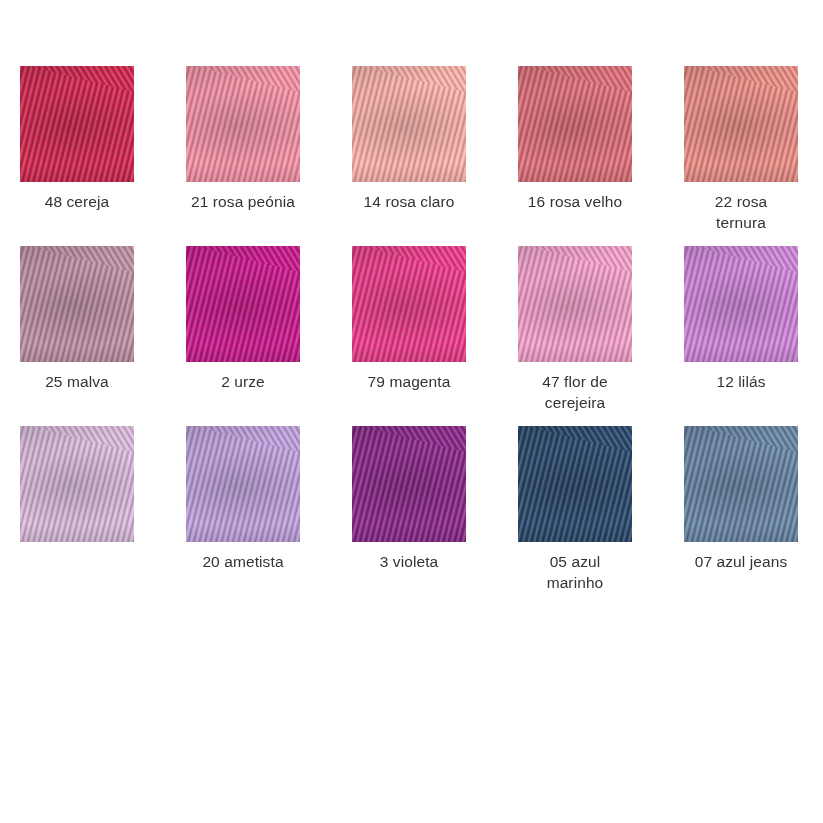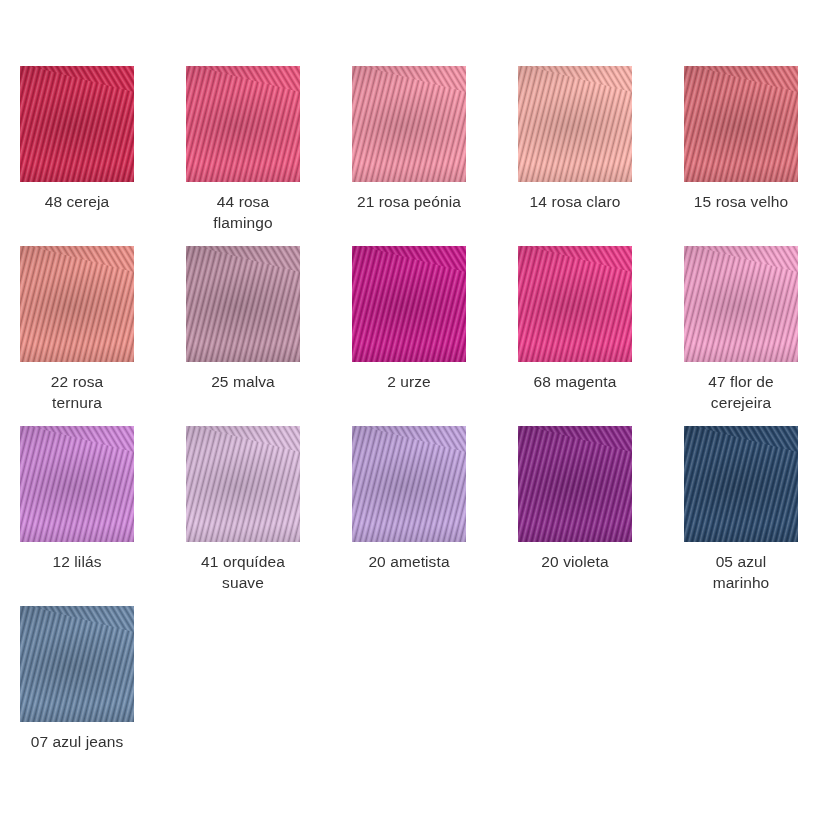--- a/index.html
+++ b/index.html
@@ -112,31 +112,20 @@
         <div class="yarn" style="--c: #d42850;">
           <div class="band band-top"></div>
           <div class="band band-bot"></div>
           <div class="seam"></div>
         </div>
       </div>
       <div class="swatch-label">48 cereja</div>
     </div>
     <div class="swatch-cell">
       <div class="swatch-chip">
-        <div class="yarn" style="--c: #ef5780;">
-          <div class="band band-top"></div>
-          <div class="band band-bot"></div>
-          <div class="seam"></div>
-        </div>
-      </div>
-      <div class="swatch-label">44 rosa
-flamingo</div>
-    </div>
-    <div class="swatch-cell">
-      <div class="swatch-chip">
         <div class="yarn" style="--c: #f794a8;">
           <div class="band band-top"></div>
           <div class="band band-bot"></div>
           <div class="seam"></div>
         </div>
       </div>
       <div class="swatch-label">21 rosa peónia</div>
     </div>
     <div class="swatch-cell">
       <div class="swatch-chip">
@@ -149,21 +138,21 @@
       <div class="swatch-label">14 rosa claro</div>
     </div>
     <div class="swatch-cell">
       <div class="swatch-chip">
         <div class="yarn" style="--c: #e2717b;">
           <div class="band band-top"></div>
           <div class="band band-bot"></div>
           <div class="seam"></div>
         </div>
       </div>
-      <div class="swatch-label">15 rosa velho</div>
+      <div class="swatch-label">16 rosa velho</div>
     </div>
     <div class="swatch-cell">
       <div class="swatch-chip">
         <div class="yarn" style="--c: #ee9088;">
           <div class="band band-top"></div>
           <div class="band band-bot"></div>
           <div class="seam"></div>
         </div>
       </div>
       <div class="swatch-label">22 rosa
@@ -190,21 +179,21 @@
       <div class="swatch-label">2 urze</div>
     </div>
     <div class="swatch-cell">
       <div class="swatch-chip">
         <div class="yarn" style="--c: #ef3d8c;">
           <div class="band band-top"></div>
           <div class="band band-bot"></div>
           <div class="seam"></div>
         </div>
       </div>
-      <div class="swatch-label">68 magenta</div>
+      <div class="swatch-label">79 magenta</div>
     </div>
     <div class="swatch-cell">
       <div class="swatch-chip">
         <div class="yarn" style="--c: #f7a3ce;">
           <div class="band band-top"></div>
           <div class="band band-bot"></div>
           <div class="seam"></div>
         </div>
       </div>
       <div class="swatch-label">47 flor de
@@ -221,42 +210,40 @@
       <div class="swatch-label">12 lilás</div>
     </div>
     <div class="swatch-cell">
       <div class="swatch-chip">
         <div class="yarn" style="--c: #ddbddf;">
           <div class="band band-top"></div>
           <div class="band band-bot"></div>
           <div class="seam"></div>
         </div>
       </div>
-      <div class="swatch-label">41 orquídea
-suave</div>
     </div>
     <div class="swatch-cell">
       <div class="swatch-chip">
         <div class="yarn" style="--c: #c1a3df;">
           <div class="band band-top"></div>
           <div class="band band-bot"></div>
           <div class="seam"></div>
         </div>
       </div>
       <div class="swatch-label">20 ametista</div>
     </div>
     <div class="swatch-cell">
       <div class="swatch-chip">
         <div class="yarn" style="--c: #8c2a8c;">
           <div class="band band-top"></div>
           <div class="band band-bot"></div>
           <div class="seam"></div>
         </div>
       </div>
-      <div class="swatch-label">20 violeta</div>
+      <div class="swatch-label">3 violeta</div>
     </div>
     <div class="swatch-cell">
       <div class="swatch-chip">
         <div class="yarn" style="--c: #2b4a6e;">
           <div class="band band-top"></div>
           <div class="band band-bot"></div>
           <div class="seam"></div>
         </div>
       </div>
       <div class="swatch-label">05 azul

